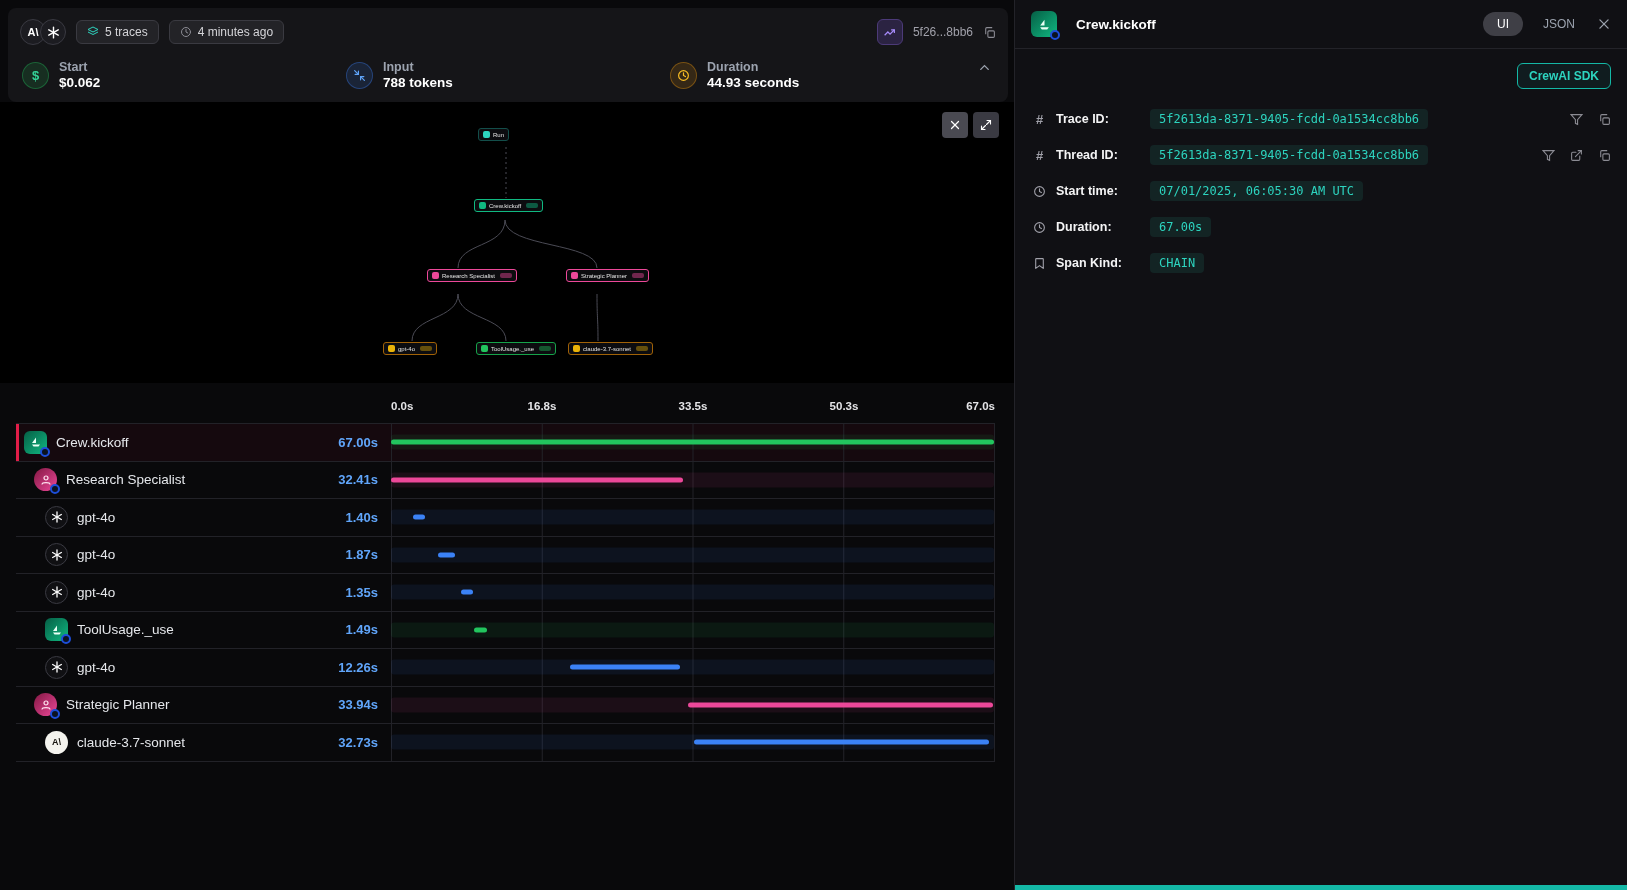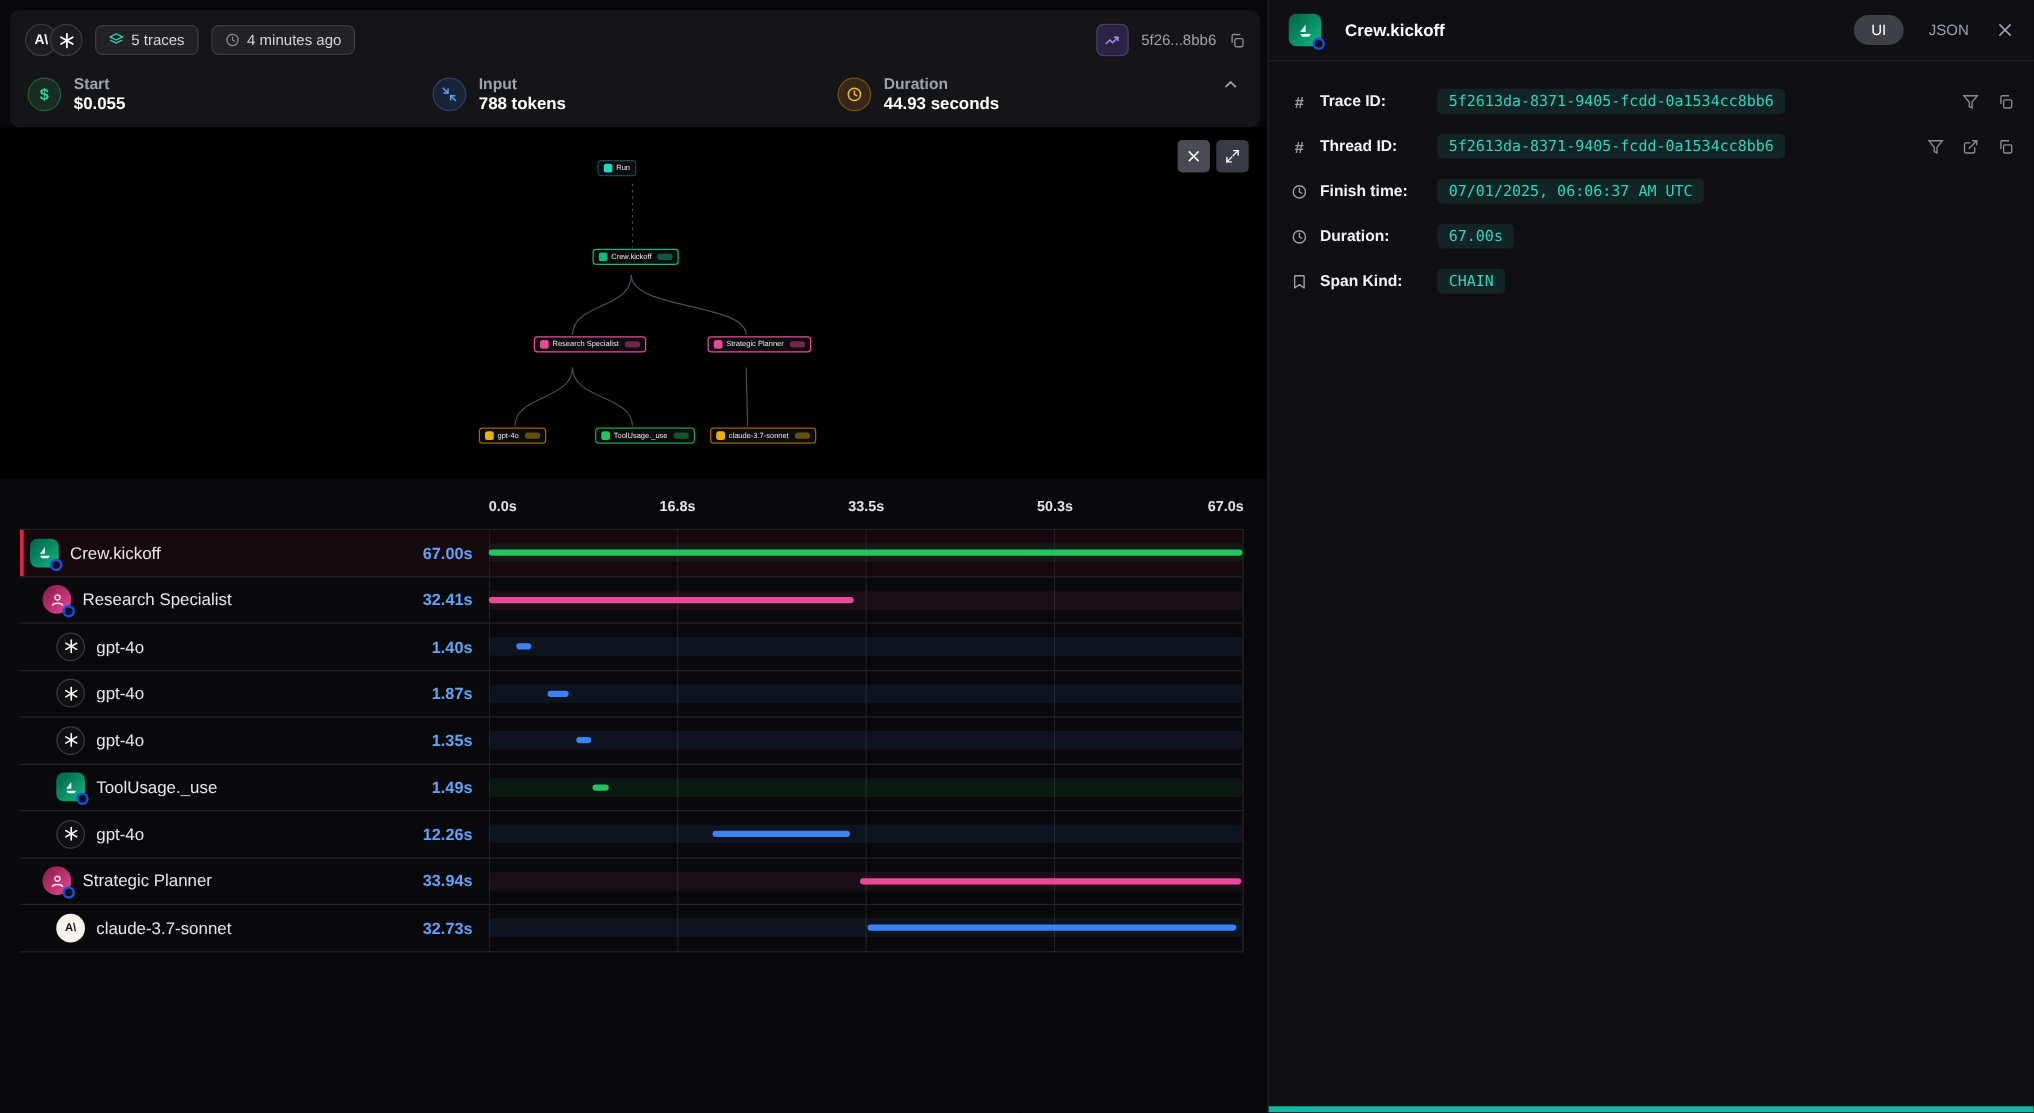--- a/index.html
+++ b/index.html
@@ -159,21 +159,21 @@
               <path d="M5 15V5a2 2 0 0 1 2-2h10"></path>
             </svg>
         </span>
       </div>
 
       <div class="stats-row">
         <div class="stat">
           <div class="stat-icon cost">$</div>
           <div>
               <div class="stat-label">Start</div>
-               <div class="stat-value">$0.055</div>
+               <div class="stat-value">$0.062</div>
             </div>
         </div>
         <div class="stat">
           <div class="stat-icon input">
             <svg class="i" width="13" height="13" viewBox="0 0 24 24" fill="none" stroke="currentColor" stroke-width="2.2" stroke-linecap="round">
                 <polyline points="4 10 10 10 10 4"></polyline>
                 <line x1="10" y1="10" x2="3" y2="3"></line>
                 <polyline points="20 14 14 14 14 20"></polyline>
                 <line x1="14" y1="14" x2="21" y2="21"></line>
               </svg>
@@ -455,20 +455,23 @@
       <span class="tab-json">JSON</span>
       <span class="sb-close">
         <svg class="i" width="14" height="14" viewBox="0 0 24 24" stroke="currentColor" stroke-width="2.2" stroke-linecap="round">
             <line x1="5" y1="5" x2="19" y2="19"></line>
             <line x1="19" y1="5" x2="5" y2="19"></line>
           </svg>
       </span>
     </div>
 
     <div class="sb-body">
+      <div class="sdk-row">
+        <span class="sdk-badge">CrewAI SDK</span>
+      </div>
 
       <div class="field">
         <span class="f-icon">#</span>
         <span class="f-label">Trace ID:</span>
         <span class="f-value">5f2613da-8371-9405-fcdd-0a1534cc8bb6</span>
         <span class="f-actions">
           <span>
               <svg class="i" width="13" height="13" viewBox="0 0 24 24" fill="none" stroke="currentColor" stroke-width="2">
                 <polygon points="22 3 2 3 10 12.5 10 19 14 21 14 12.5 22 3"></polygon>
               </svg>
@@ -501,32 +504,32 @@
             </span>
           <span>
               <svg class="i" width="13" height="13" viewBox="0 0 24 24" fill="none" stroke="currentColor" stroke-width="2">
                 <rect x="9" y="9" width="12" height="12" rx="2"></rect>
                 <path d="M5 15V5a2 2 0 0 1 2-2h10"></path>
               </svg>
             </span>
         </span>
       </div>
 
-
       <div class="field">
         <span class="f-icon">
             <svg class="i" width="13" height="13" viewBox="0 0 24 24" fill="none" stroke="currentColor" stroke-width="2" stroke-linecap="round">
               <circle cx="12" cy="12" r="9"></circle>
               <polyline points="12 7 12 12 15.5 14"></polyline>
             </svg>
           </span>
-        <span class="f-label">Finish time:</span>
-        <span class="f-value">07/01/2025, 06:06:37 AM UTC</span>
+        <span class="f-label">Start time:</span>
+        <span class="f-value">07/01/2025, 06:05:30 AM UTC</span>
         <span class="f-actions"></span>
       </div>
+
 
       <div class="field">
         <span class="f-icon">
             <svg class="i" width="13" height="13" viewBox="0 0 24 24" fill="none" stroke="currentColor" stroke-width="2" stroke-linecap="round">
               <circle cx="12" cy="12" r="9"></circle>
               <polyline points="12 7 12 12 15.5 14"></polyline>
             </svg>
           </span>
         <span class="f-label">Duration:</span>
         <span class="f-value">67.00s</span>

